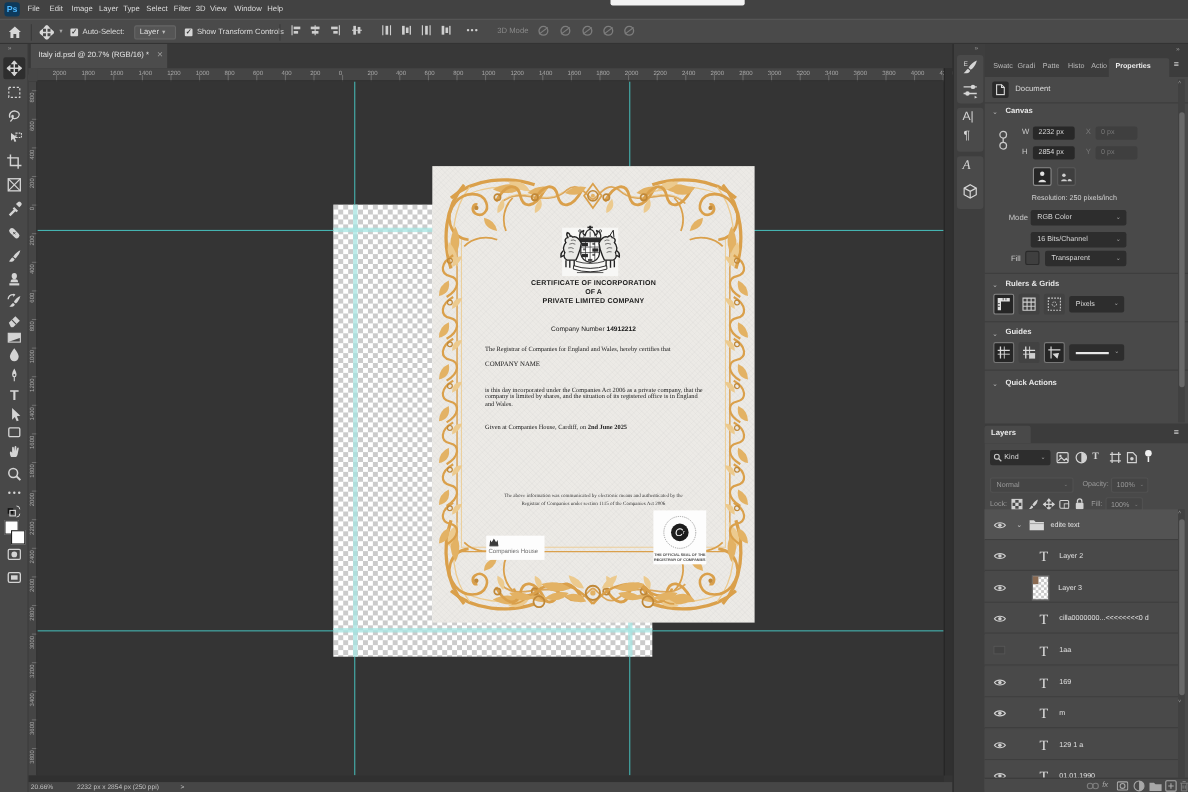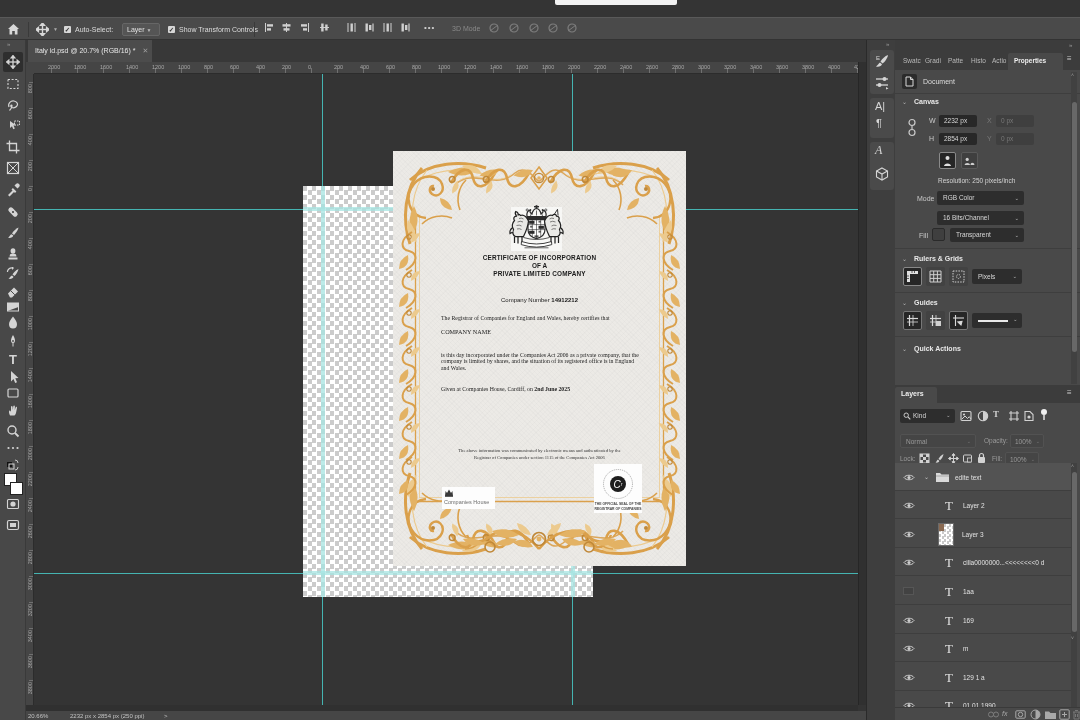--- a/index.html
+++ b/index.html
@@ -32,20 +32,34 @@
 #hscroll{left:26px;top:705px;width:832px;height:6px;background:#303030}
 #statusbar{left:26px;top:711px;width:840px;height:9px;background:#464646;color:#c3c3c3;font-size:6px}
 #statusbar span{position:absolute;top:1.5px}
 #rstrip{left:866px;top:40px;width:29px;height:680px;background:#3e3e3e;border-left:1px solid #2a2a2a}
 .rsbox{position:absolute;left:3px;width:24px;background:#4a4a4a;border-radius:3px}
 #rpanel{left:895px;top:40px;width:185px;height:680px;background:#494949}
 .icn{position:absolute;left:0;top:0}
 svg text{font-family:"Liberation Sans",sans-serif}
 </style></head><body>
 <div id="app">
+<div class="abs" id="menubar">
+<div class="abs" id="pslogo">Ps</div>
+<span class="mi" style="left:25px">File</span>
+      <span class="mi" style="left:45px">Edit</span>
+      <span class="mi" style="left:65px">Image</span>
+      <span class="mi" style="left:90px">Layer</span>
+      <span class="mi" style="left:112px">Type</span>
+      <span class="mi" style="left:133px">Select</span>
+      <span class="mi" style="left:158px">Filter</span>
+      <span class="mi" style="left:178px">3D</span>
+      <span class="mi" style="left:191px">View</span>
+      <span class="mi" style="left:213px">Window</span>
+      <span class="mi" style="left:243px">Help</span>
+</div>
 <div class="abs" id="notch"></div>
 <div class="abs" id="optbar">
 <svg class="icn" style="left:7px;top:5px" width="13" height="13" viewBox="0 0 13 13">
         <path d="M6.5 1 L12 6 L10.5 6 L10.5 11.5 L7.8 11.5 L7.8 8 L5.2 8 L5.2 11.5 L2.5 11.5 L2.5 6 L1 6 Z" fill="#d8d8d8"></path>
       </svg>
 <div class="vsep" style="left:28px"></div>
 <svg class="icn" style="left:36px;top:5px" width="13" height="13" viewBox="0 0 13 13">
         <g stroke="#d8d8d8" stroke-width="1.4" fill="#d8d8d8">
           <line x1="6.5" y1="1.5" x2="6.5" y2="11.5"></line>
           <line x1="1.5" y1="6.5" x2="11.5" y2="6.5"></line>

